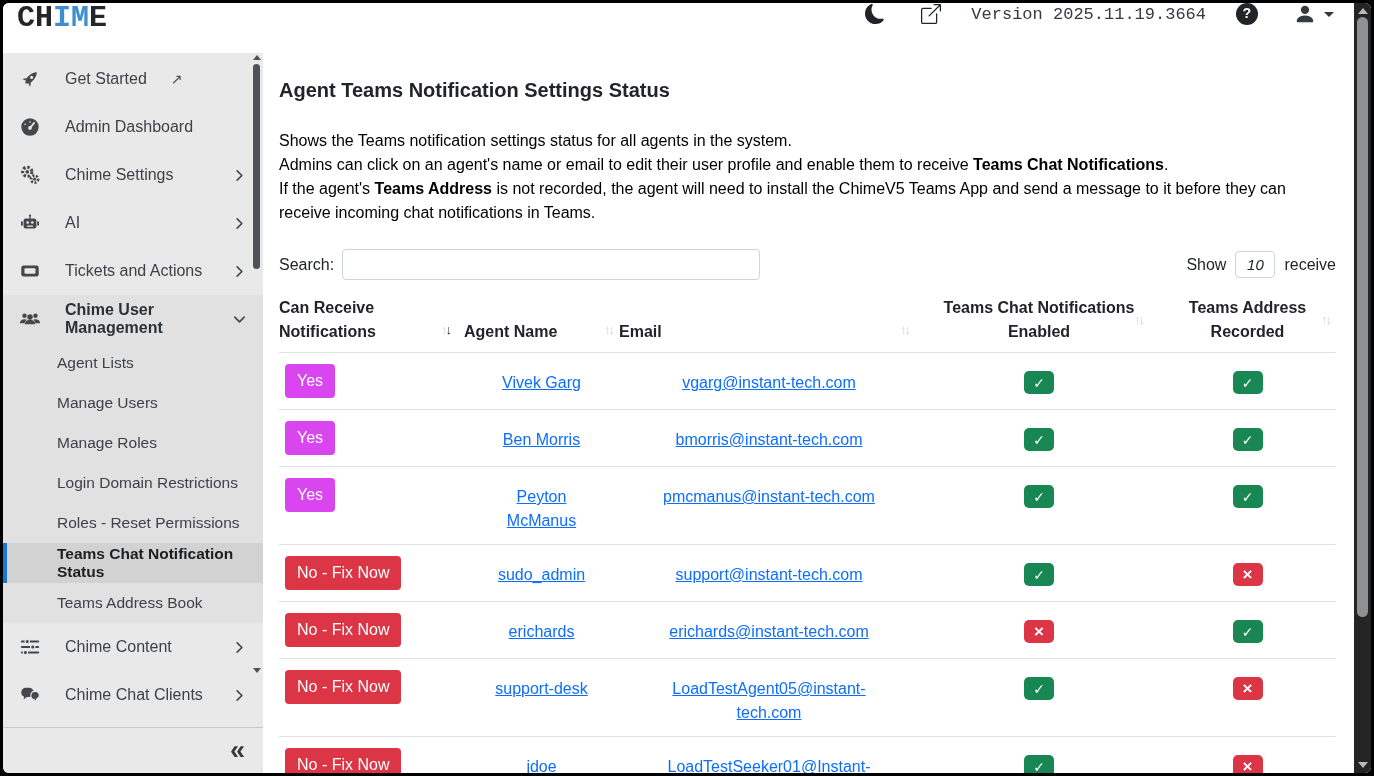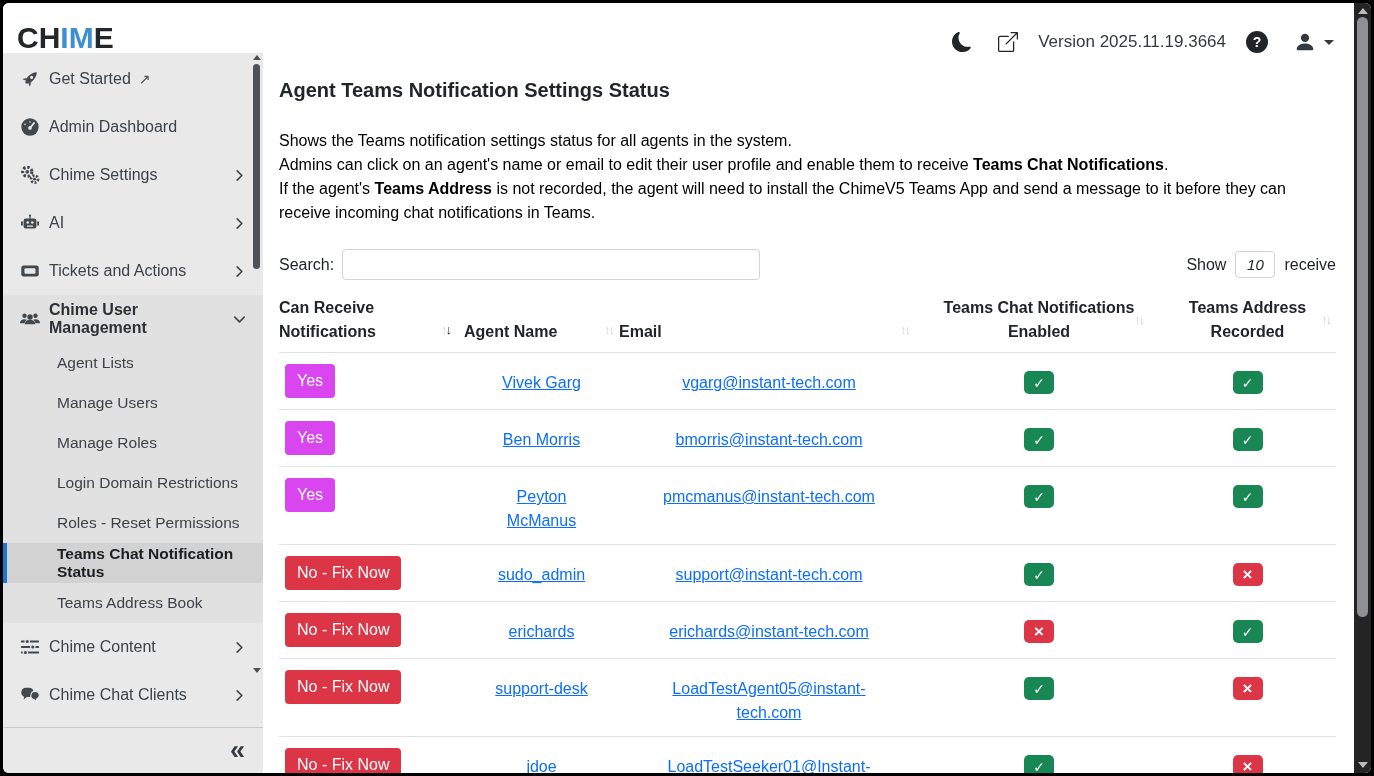--- a/index.html
+++ b/index.html
@@ -5,37 +5,37 @@
   html,body{margin:0;padding:0;}
   body{
     width:1374px;height:776px;position:relative;background:#000;
     font-family:"Liberation Sans","DejaVu Sans",sans-serif;
     -webkit-font-smoothing:antialiased;overflow:hidden;
   }
   .window{position:absolute;inset:3px;background:#fff;border-radius:6px;overflow:hidden;display:flex;}
   .app{flex:1;display:flex;flex-direction:column;min-width:0;}
 
   
-  .topbar{height:50px;flex:0 0 auto;background:#fff;display:flex;align-items:flex-end;padding:0 14px;}
+  .topbar{height:50px;flex:0 0 auto;background:#fff;display:flex;align-items:flex-start;padding:0 14px;font-family:Liberation Mono, monospace;}
   .logo{font-size:30px;font-weight:800;color:#23272b;letter-spacing:0px;cursor:pointer;line-height:1;}
   .logo .blue{color:#3d8fd1;}
-  .topbar-right{margin-left:auto;display:flex;align-items:center;gap:26px;padding-right:6px;}
+  .topbar-right{margin-left:auto;display:flex;align-items:center;gap:36px;padding-right:6px;}
   .tb-icon{display:flex;align-items:center;justify-content:center;cursor:pointer;}
   .version{font-size:17px;color:#343a40;margin:0 -6px;}
   .qmark{width:22px;height:22px;border-radius:50%;background:#212529;color:#fff;font-weight:700;font-size:14px;display:flex;align-items:center;justify-content:center;}
   .user-group{display:flex;align-items:center;gap:8px;cursor:pointer;}
   .caret-down{width:0;height:0;border-left:5px solid transparent;border-right:5px solid transparent;border-top:5px solid #343a40;}
 
   
   .body-row{flex:1;display:flex;min-height:0;}
 
   
   .sidebar{width:260px;flex:0 0 auto;background:#e9e9e9;display:flex;flex-direction:column;position:relative;}
   .nav{flex:1;overflow:hidden;padding-top:2px;position:relative;}
-  .nav-item{height:48px;display:flex;align-items:center;gap:6px;padding:0 16px 0 14px;font-size:16px;color:#3c4248;cursor:pointer;}
+  .nav-item{height:48px;display:flex;align-items:center;gap:22px;padding:0 16px 0 14px;font-size:16px;color:#3c4248;cursor:pointer;}
   .nav-item .icon{width:26px;display:flex;justify-content:center;flex:0 0 auto;}
   .nav-item .chev{margin-left:auto;display:flex;}
   .nav-item.section-open{background:#e1e1e1;font-weight:600;color:#2c3136;}
   .ext-arrow{font-size:14px;color:#4a5056;margin-left:2px;}
   .submenu{background:#e1e1e1;}
   .subitem{height:40px;display:flex;align-items:center;padding-left:54px;font-size:15.5px;color:#3c4248;cursor:pointer;}
   .subitem.selected{background:#d2d2d2;border-left:4px solid #1976d2;padding-left:50px;font-weight:700;color:#1b1e21;}
   .sidebar-footer{flex:0 0 45px;border-top:1px solid #c9c9c9;display:flex;align-items:center;justify-content:flex-end;padding-right:18px;}
   .collapse-btn{font-size:27px;color:#343a40;line-height:1;cursor:pointer;font-weight:600;}
   

